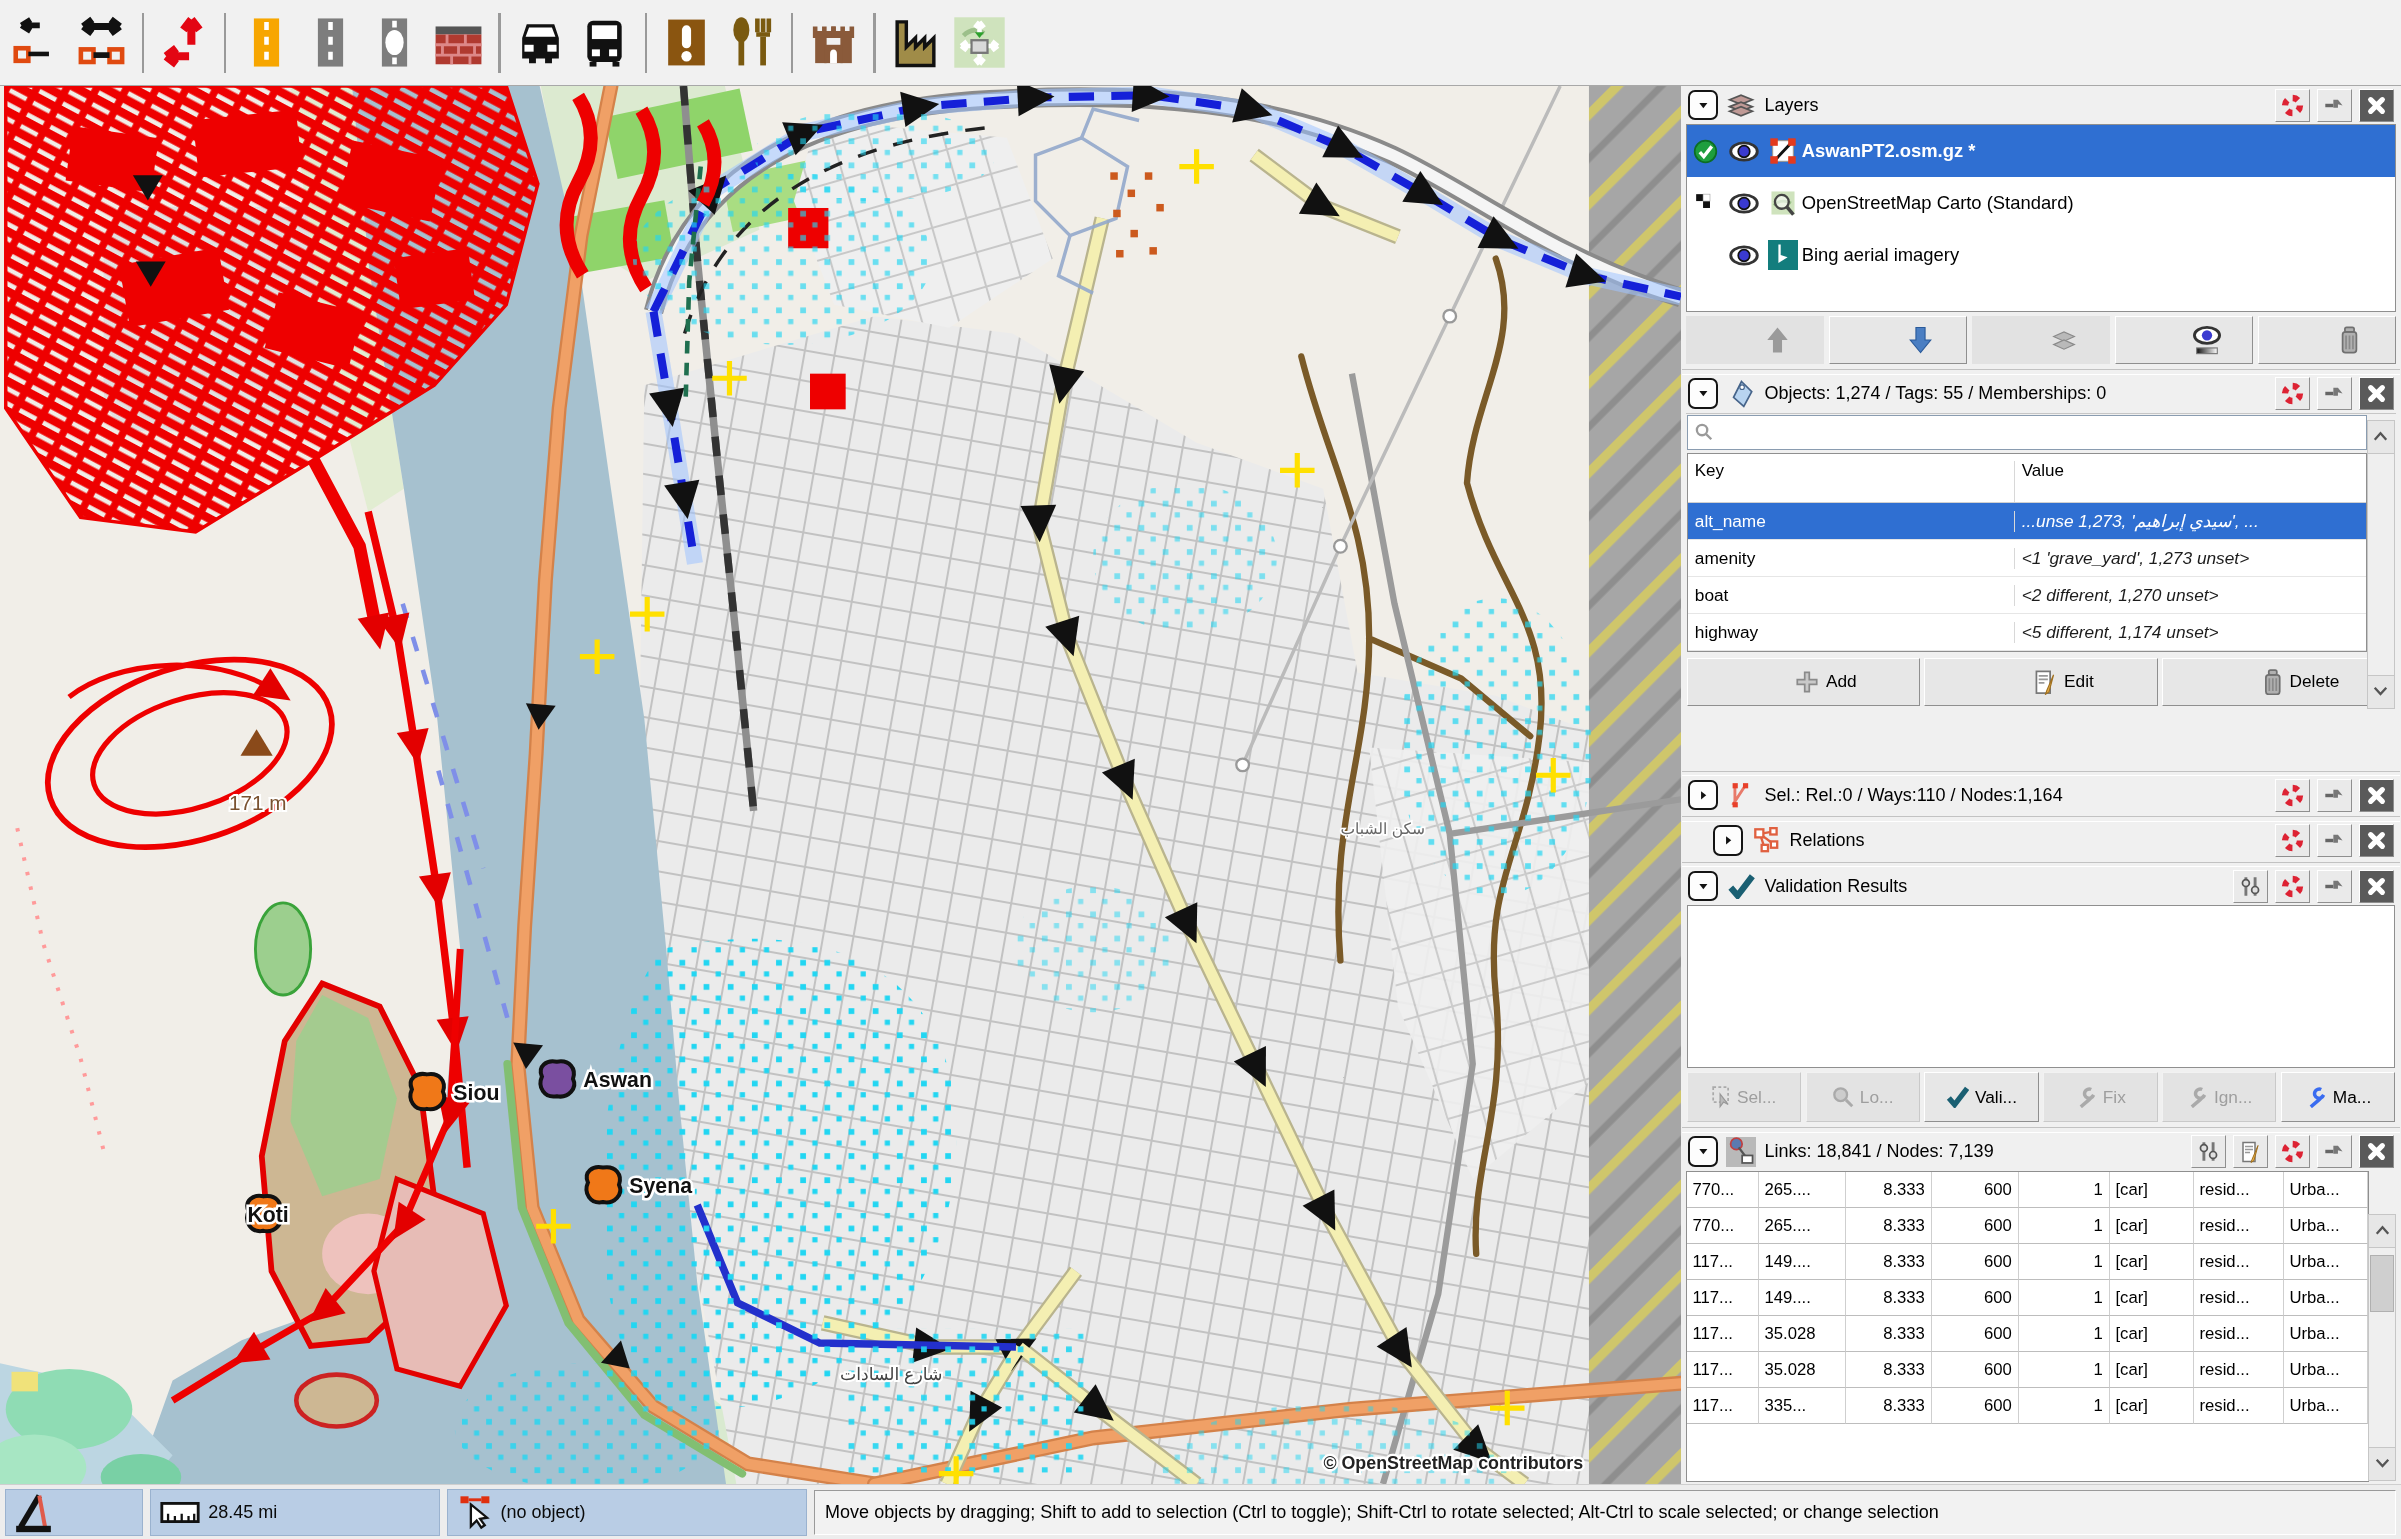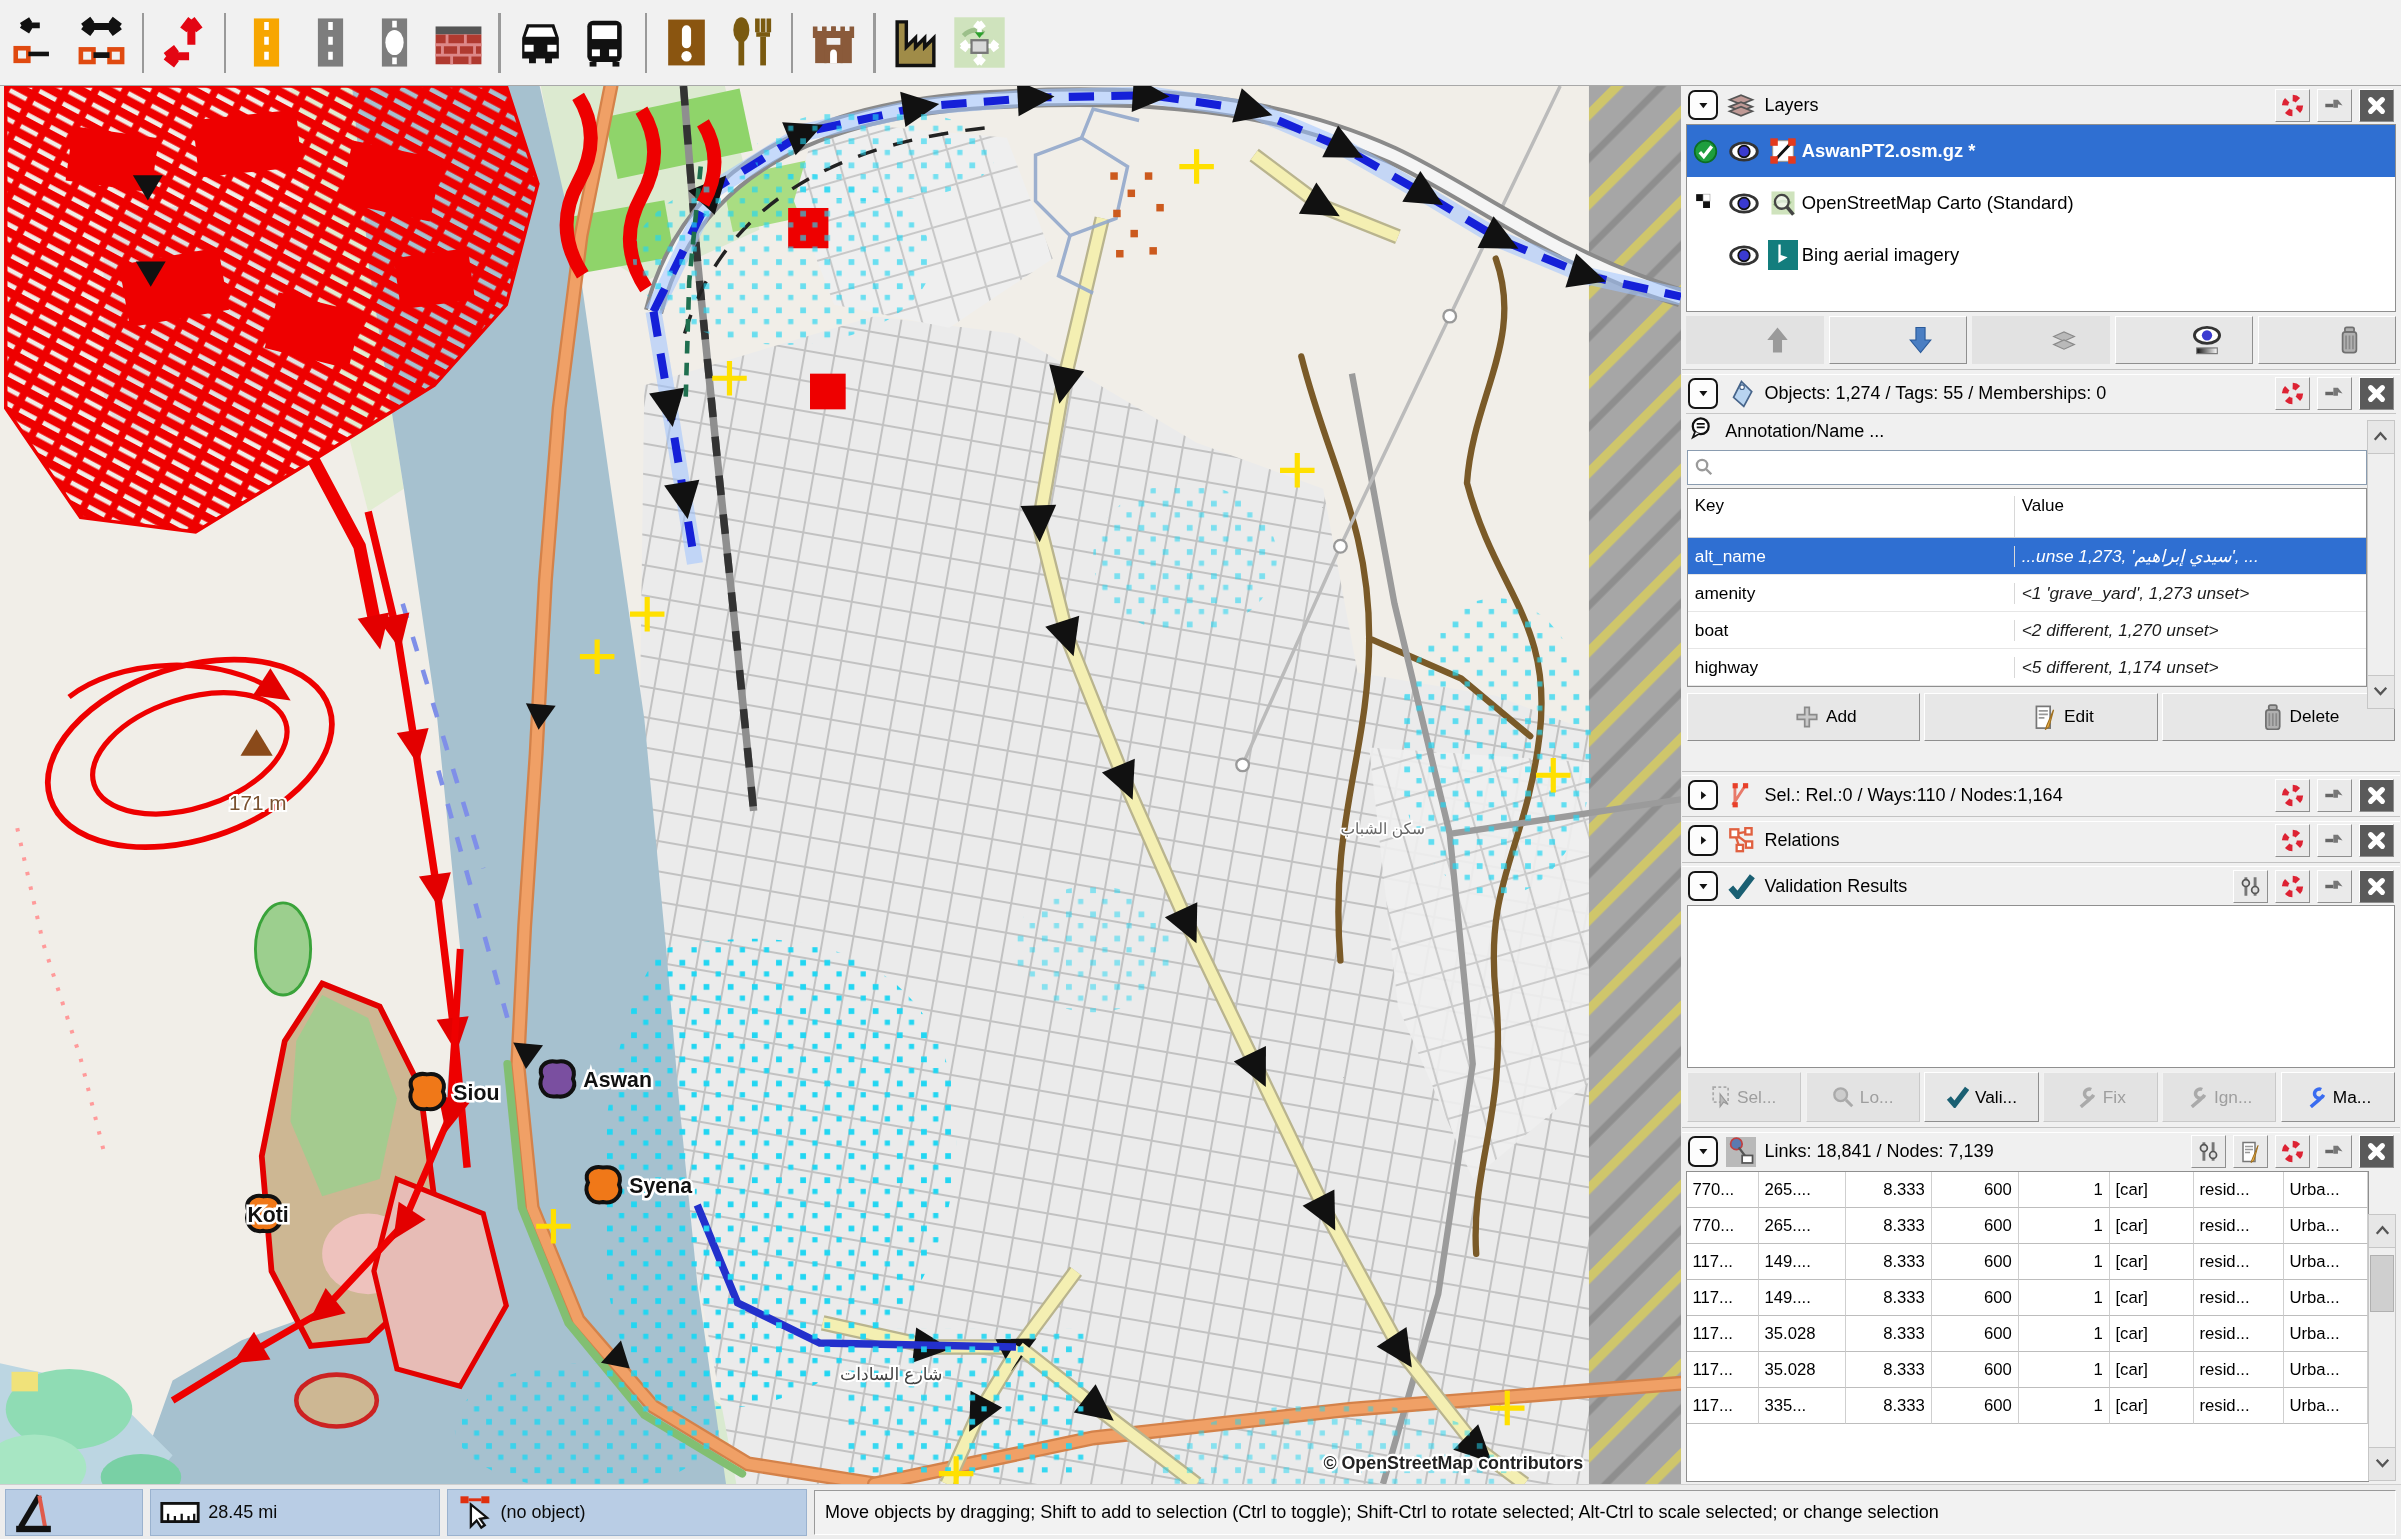--- a/index.html
+++ b/index.html
@@ -588,28 +588,20 @@
               <path d="M18,10 h8 l8,10 l-8,-2 v6 h-8 Z" fill="#777"></path>
             </svg>
           </span>
         <span class="pbtn dark">
             <svg width="21" height="21" viewBox="0 0 36 36">
               <path d="M8,8 L28,28 M28,8 L8,28" stroke="#fff" stroke-width="9" stroke-linecap="round"></path>
             </svg>
           </span>
       </div>
       <div style="border-top:1.2px solid #c6c6c6;margin:0 3.5px 0 3.5px;"></div>
-      <div class="preset-row">
-        <span><svg width="28" height="25" viewBox="0 0 48 44">
-              <circle cx="20" cy="18" r="14" fill="#fff" stroke="#111" stroke-width="4"></circle>
-              <path d="M13,14 H27 M13,20 H27" stroke="#111" stroke-width="3"></path>
-              <path d="M10,28 L6,38 L18,31" fill="#fff" stroke="#111" stroke-width="3"></path>
-            </svg></span>
-        <span>Annotation/Name ...</span>
-      </div>
       <div class="searchbox">
         <svg width="19.6" height="19.6" viewBox="0 0 34 34">
             <circle cx="14" cy="14" r="9" fill="none" stroke="#9a9a9a" stroke-width="4"></circle>
             <path d="M21,21 L30,30" stroke="#9a9a9a" stroke-width="4"></path>
           </svg>
       </div>
       <div class="kv">
         <div class="kvhead">
           <span class="kvk">Key</span>
           <span class="kvv" style="font-style:normal;">Value</span>
@@ -702,21 +694,21 @@
           </span>
         <span class="pbtn dark">
             <svg width="21" height="21" viewBox="0 0 36 36">
               <path d="M8,8 L28,28 M28,8 L8,28" stroke="#fff" stroke-width="9" stroke-linecap="round"></path>
             </svg>
           </span>
       </div>
     </div>
     <div class="pdiv"></div>
 
-    <div id="p-rel" style="height:40px;">
+    <div id="p-rel" style="height:40px;padding-left:25px;">
       <div class="phdr">
         <span class="collapse">
             <svg width="12.7" height="12.7" viewBox="0 0 22 22">
               <path d="M7,4 L16,11 L7,18 Z" fill="#111"></path>
             </svg>
           </span>
         <span class="picon">
             <svg width="26.5" height="26.5" viewBox="0 0 46 46">
               <path d="M12,12 L34,8 M12,12 L20,36 M12,12 L36,30" stroke="#e06040" stroke-width="4"></path>
               <g fill="#fff" stroke="#e06040" stroke-width="4">

